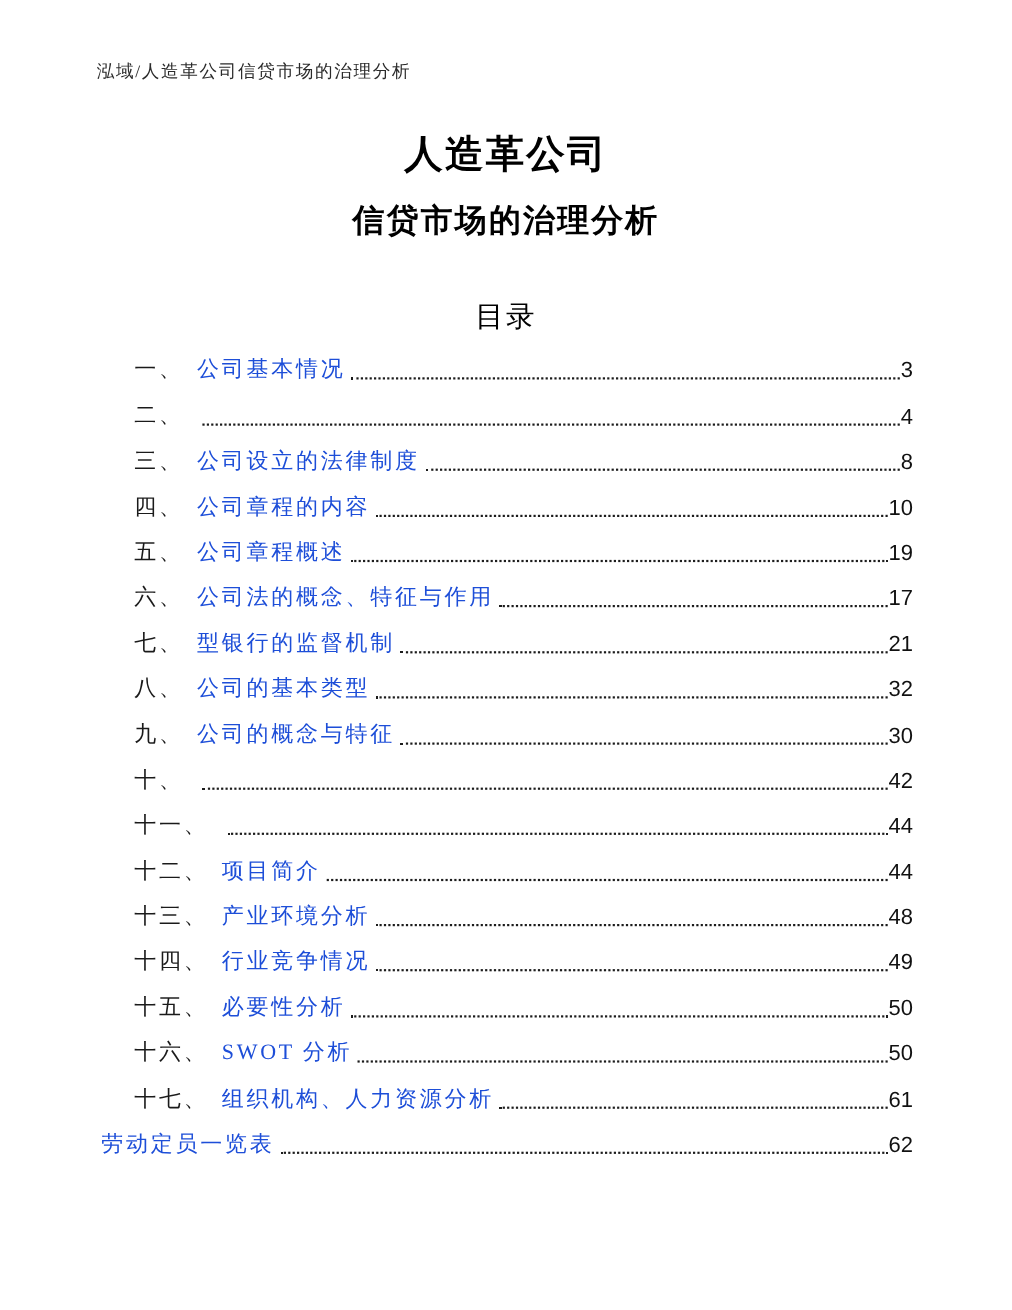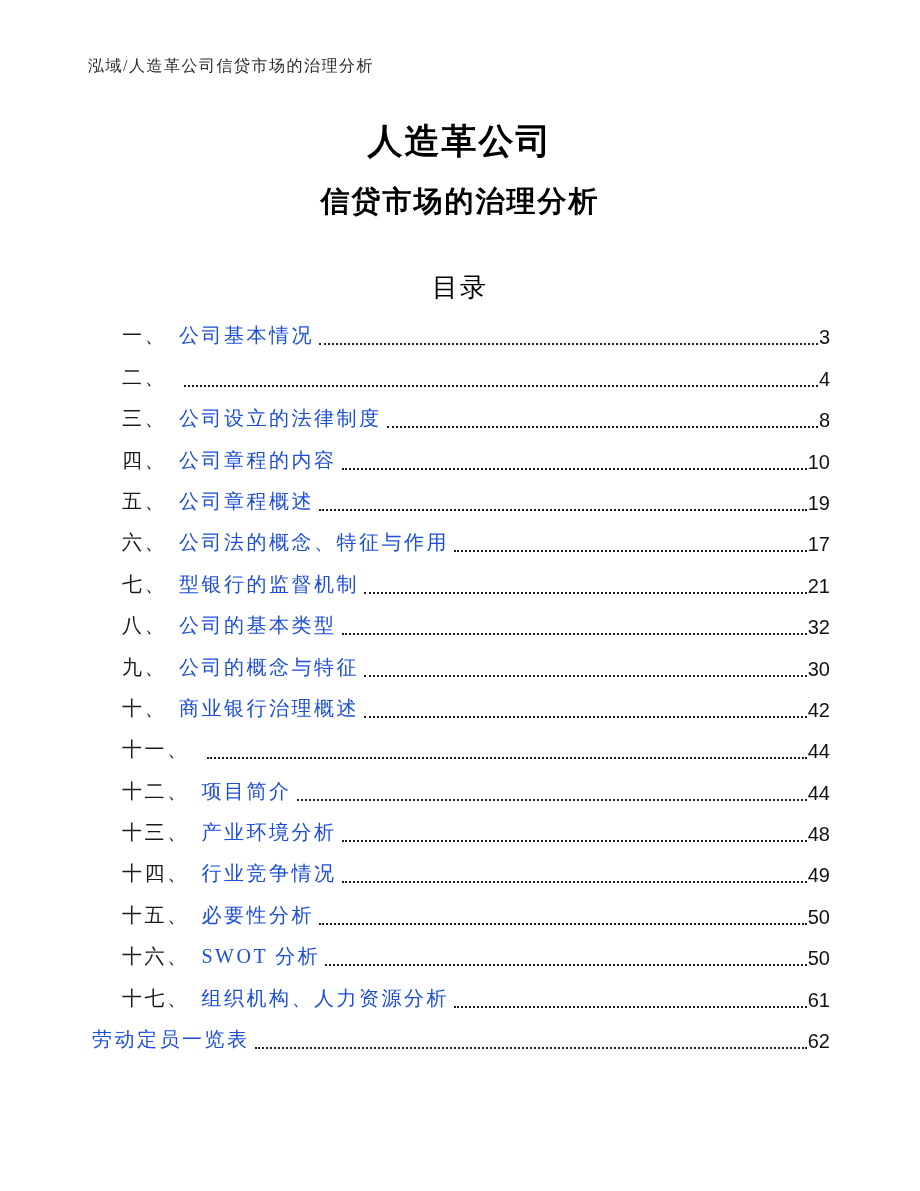--- a/index.html
+++ b/index.html
@@ -174,21 +174,20 @@
 
       <div class="toc-row">
         <span class="toc-num">九、</span>
         <span class="toc-title">公司的概念与特征</span>
         <span class="toc-leader"></span>
         <span class="toc-page">30</span>
       </div>
 
       <div class="toc-row">
         <span class="toc-num">十、</span>
-        <span class="toc-title">商业银行治理概述</span>
         <span class="toc-leader"></span>
         <span class="toc-page">42</span>
       </div>
 
       <div class="toc-row">
         <span class="toc-num">十一、</span>
         <span class="toc-leader"></span>
         <span class="toc-page">44</span>
       </div>
 

